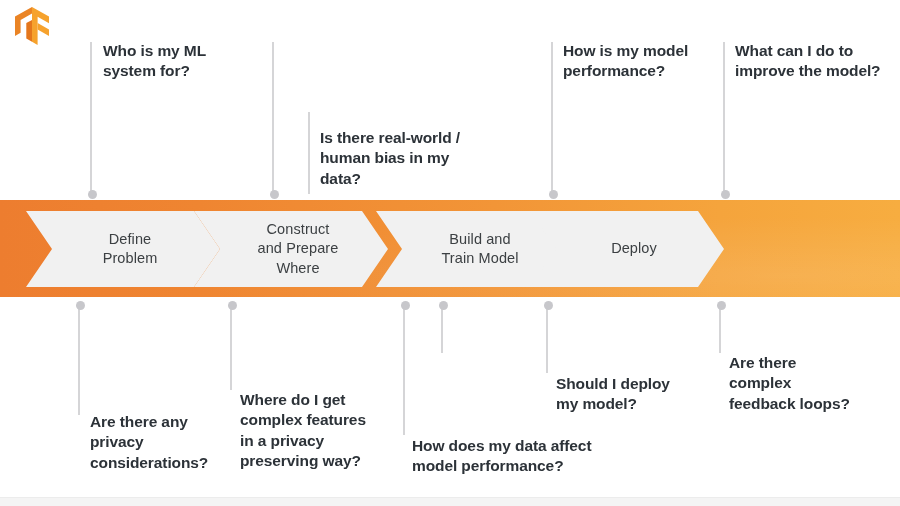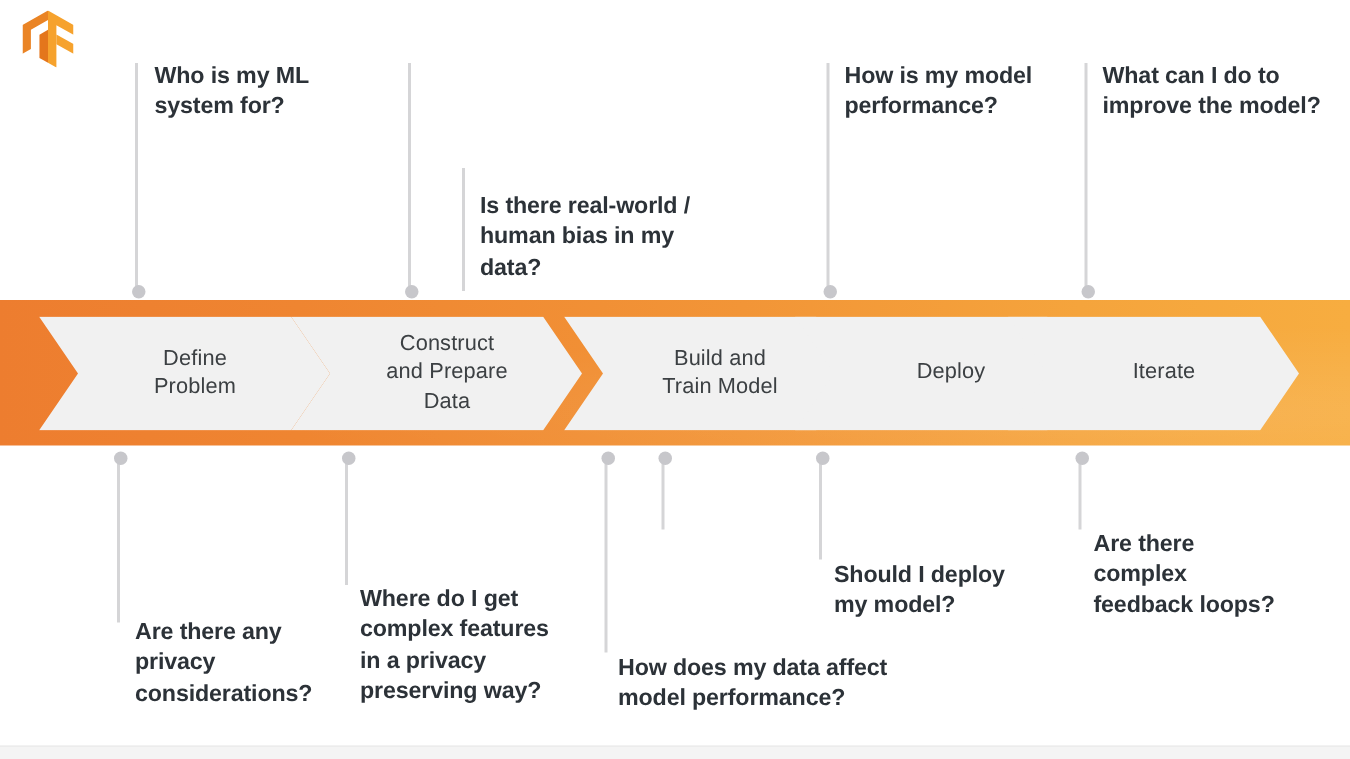--- a/index.html
+++ b/index.html
@@ -116,35 +116,32 @@
   </div>
 
   <div class="chev first" style="left:26px;width:194px;">
     <div class="chev-label">Define
 Problem</div>
   </div>
 
   <div class="chev" style="left:194px;width:194px;">
     <div class="chev-label">Construct
 and Prepare
-Data</div>
+Where</div>
   </div>
 
   <div class="chev" style="left:376px;width:194px;">
     <div class="chev-label">Build and
 Train Model</div>
   </div>
 
   <div class="chev" style="left:530px;width:194px;">
     <div class="chev-label">Deploy</div>
   </div>
 
-  <div class="chev" style="left:672px;width:194px;">
-    <div class="chev-label">Iterate</div>
-  </div>
 
   <div class="conn" style="left:78px;top:305px;height:110px;">
     <div class="dot" style="left:1px;top:-4px;"></div>
   </div>
   <div class="conn" style="left:230px;top:305px;height:85px;">
     <div class="dot" style="left:1px;top:-4px;"></div>
   </div>
   <div class="conn" style="left:403px;top:305px;height:130px;">
     <div class="dot" style="left:1px;top:-4px;"></div>
   </div>

